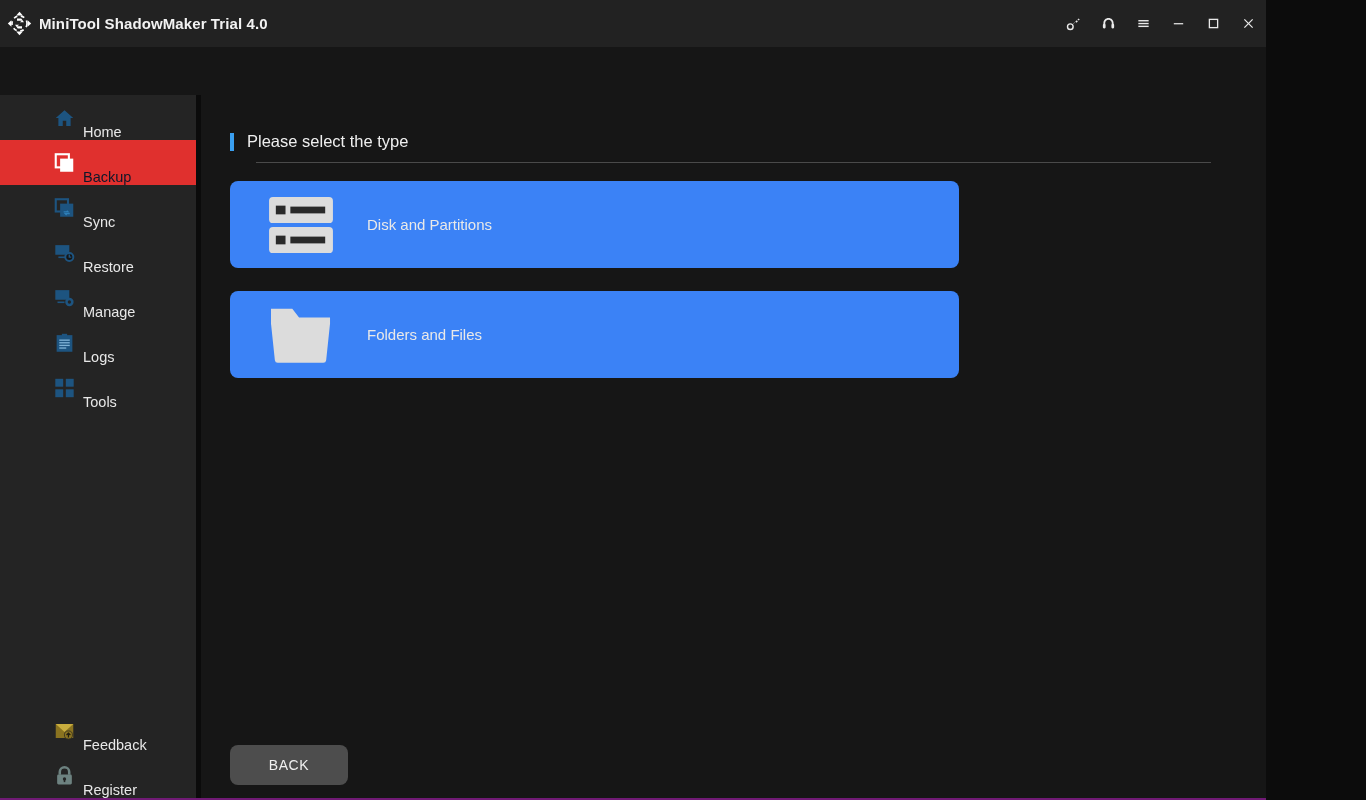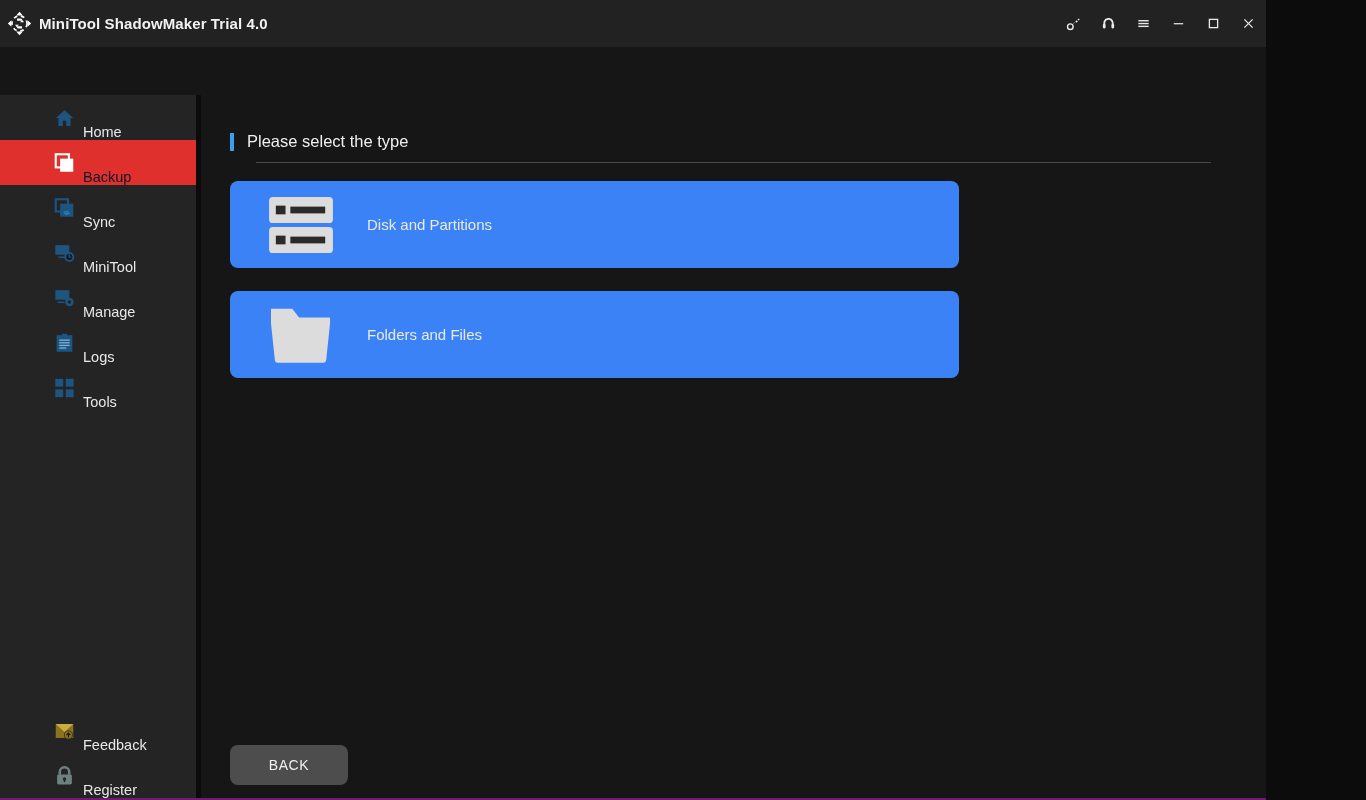--- a/index.html
+++ b/index.html
@@ -265,21 +265,21 @@
 
         <div class="nav-item">
           <span class="nav-ico">
             <svg width="21" height="21" viewBox="0 0 24 24">
               <rect x="1.5" y="3" width="16" height="11" fill="#1d5480"></rect>
               <rect x="5" y="16" width="9" height="1.8" fill="#1d5480"></rect>
               <circle cx="17.5" cy="16.5" r="4.6" fill="#161616" stroke="#1d5480" stroke-width="2.2"></circle>
               <path d="M17.5 13.8 v2.9 h2.2" fill="none" stroke="#1d5480" stroke-width="1.6"></path>
             </svg>
           </span>
-          <span class="nav-label">MiniTool</span>
+          <span class="nav-label">Restore</span>
         </div>
 
         <div class="nav-item">
           <span class="nav-ico">
             <svg width="21" height="21" viewBox="0 0 24 24">
               <rect x="1.5" y="3" width="16" height="11" fill="#1d5480"></rect>
               <rect x="4" y="16" width="8" height="1.8" fill="#1d5480"></rect>
               <g fill="#1d5480">
                 <circle cx="17.6" cy="16.6" r="4.8"></circle>
               </g>

